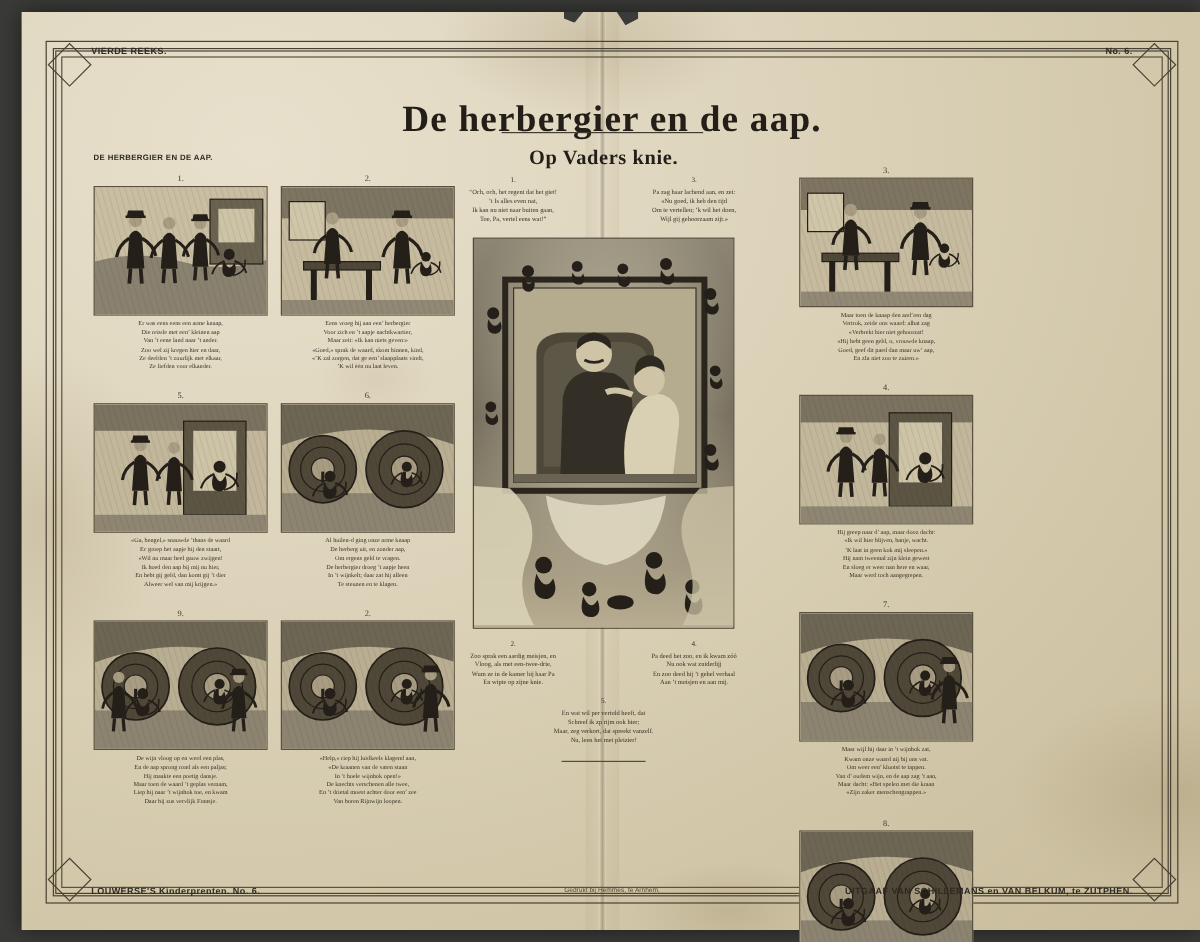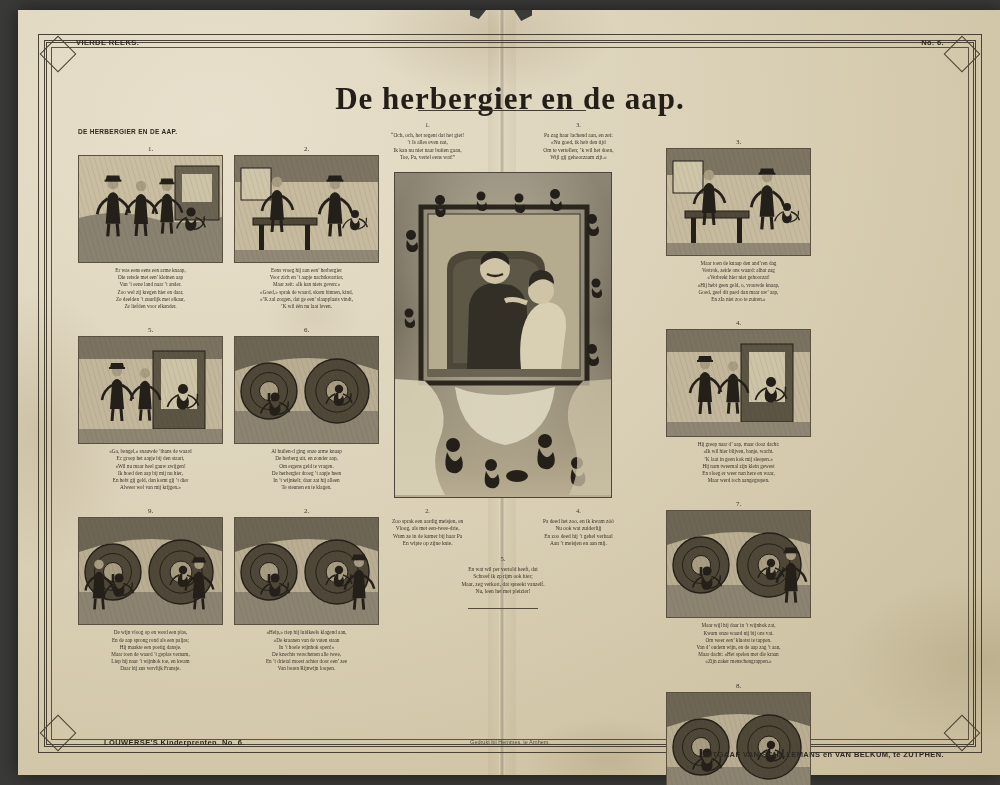--- a/index.html
+++ b/index.html
@@ -70,22 +70,22 @@
 
   
   .hdr {
     position:absolute;
     font-family:"Liberation Sans", sans-serif;
     font-weight:bold; font-size:7.5px; letter-spacing:.4px;
     color:#2e2a22;
   }
   #hdr-left  { left:58px;  top:28px; }
   #hdr-right { right:58px; top:28px;text-align:right; }
-  #ftr-left  { left:58px;  bottom:28px;margin-left:28px; }
-  #ftr-right { right:58px; bottom:16px; }
+  #ftr-left  { left:58px;  bottom:28px; }
+  #ftr-right { right:58px; bottom:28px; }
   #ftr-center{
     left:0; right:0; bottom:30px; text-align:center;
     font-weight:normal; font-size:5.5px; color:#554c3c; letter-spacing:0;
   }
 
   #title {
     position:absolute; left:0; right:0; top:50px;
     text-align:center;
     font-family:"Liberation Serif", serif;
     font-weight:bold;
@@ -728,20 +728,21 @@
             <div>In ’t hoele wijnhok open!»</div>
             <div>De knechts verschenen alle twee,</div>
             <div>En ’t drietal moest achter door een’ zee</div>
             <div>Van boren Rijnwijn loopen.</div>
           </div>
         </div>
       </div>
   </div>
 
   <div id="col-mid">
+    <div id="mid-title">Op Vaders knie.</div>
 
     <div class="mid-stanzas" id="mid-top">
         <div class="st">
           <div class="st-num">1.</div>
           <div>“Och, och, het regent dat het giet!</div>
           <div>’t Is alles even nat,</div>
           <div>Ik kan nu niet naar buiten gaan,</div>
           <div>Toe, Pa, vertel eens wat!”</div>
         </div>
         <div class="st">

